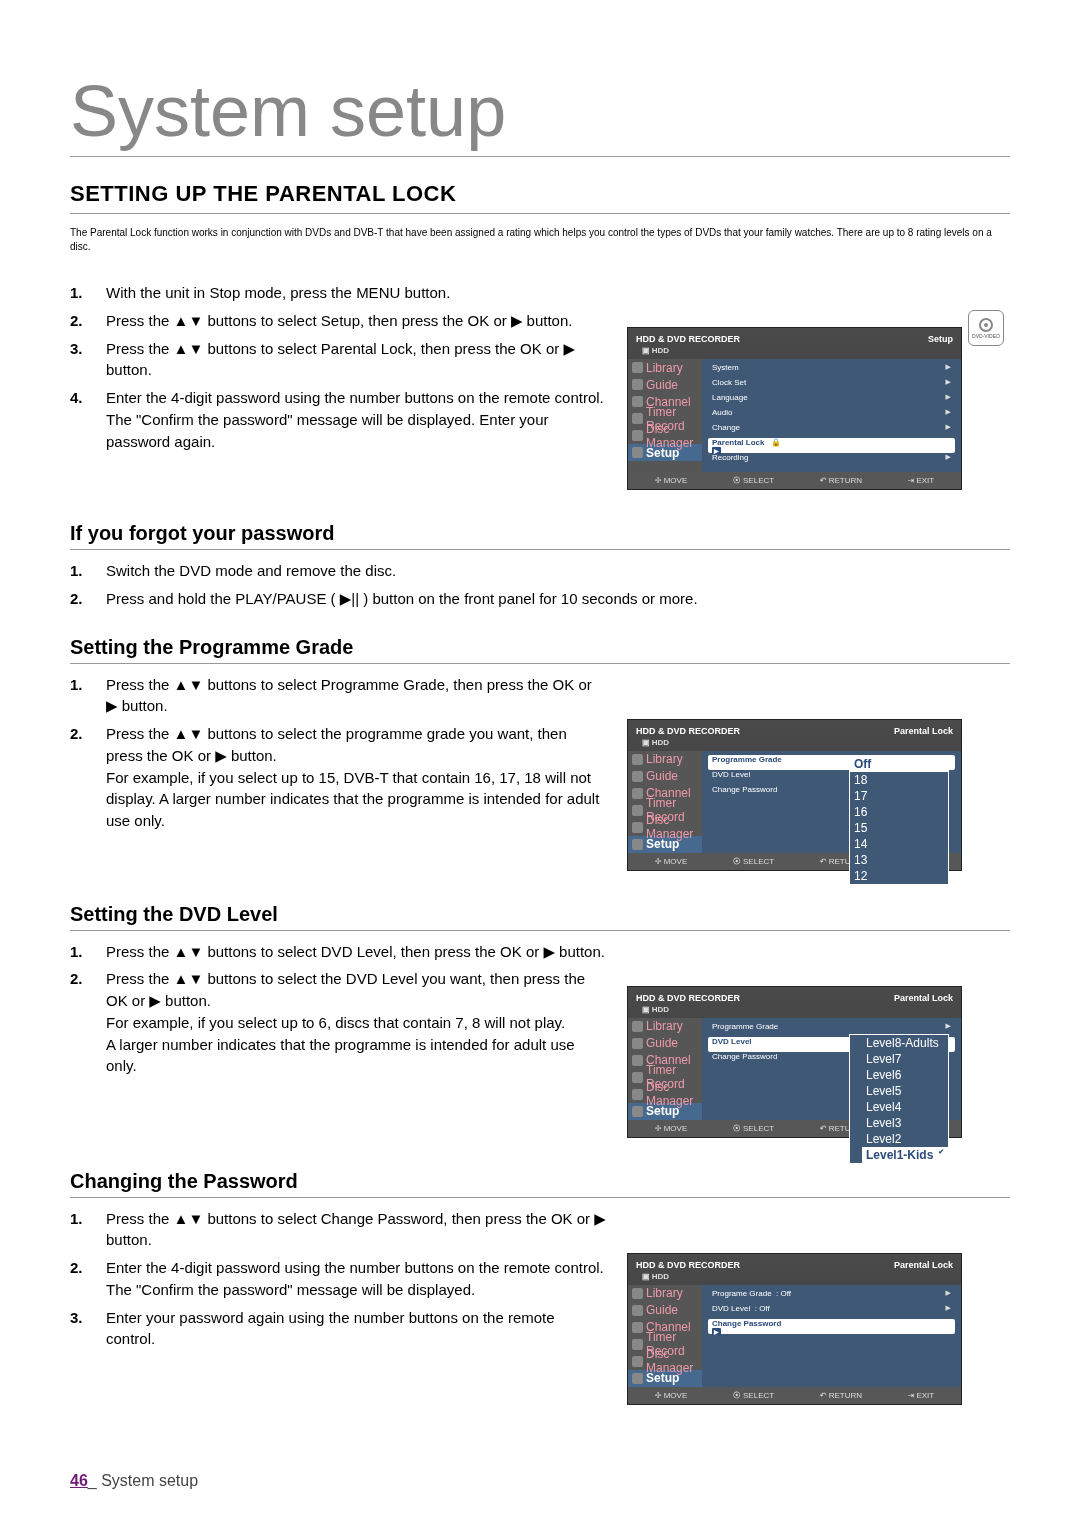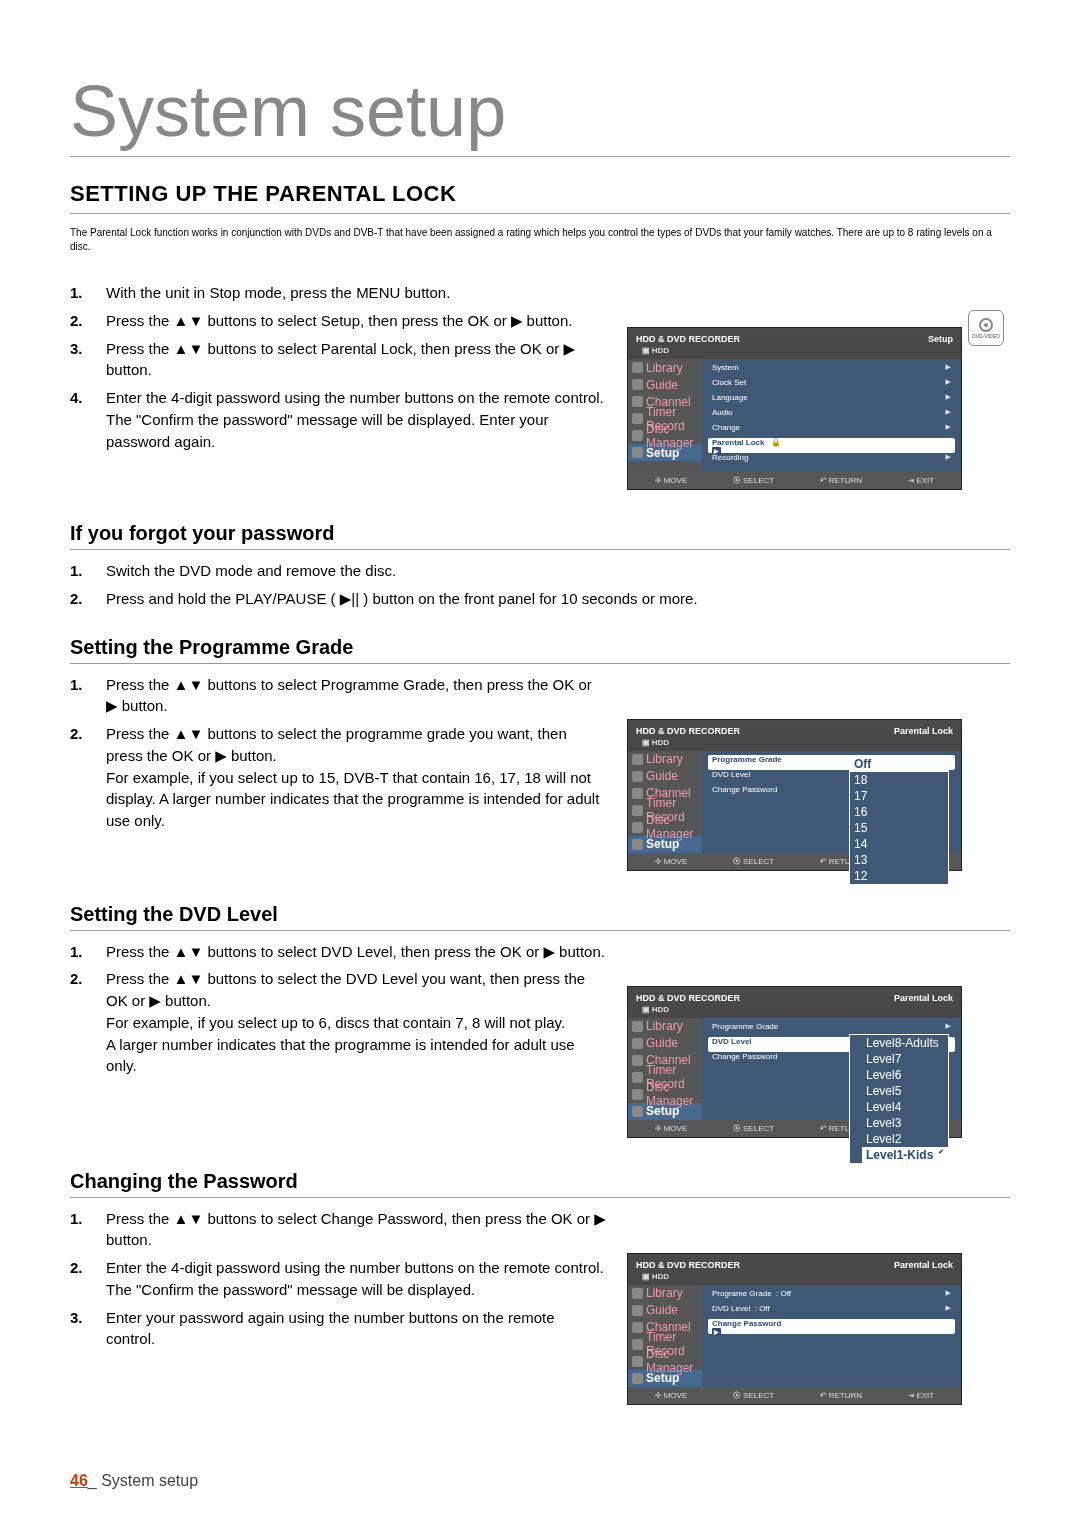--- a/index.html
+++ b/index.html
@@ -62,21 +62,21 @@
     margin-bottom: 10px;
     margin-top: 8px;
   }
   .footer {
     position: absolute;
     bottom: 40px;
     left: 70px;
     font-size: 16px;
     color: #444;
   }
-  .footer .pn { font-weight: bold; color: #c2410c; text-decoration: underline; }
+  .footer .pn { font-weight: bold; color: #701a75; text-decoration: underline; }
   .disc-icon {
     position: absolute;
     top: 310px;
     right: 76px;
     width: 36px;
     height: 36px;
     border: 1px solid #888;
     border-radius: 6px;
     background: #fff;
     display: flex;

